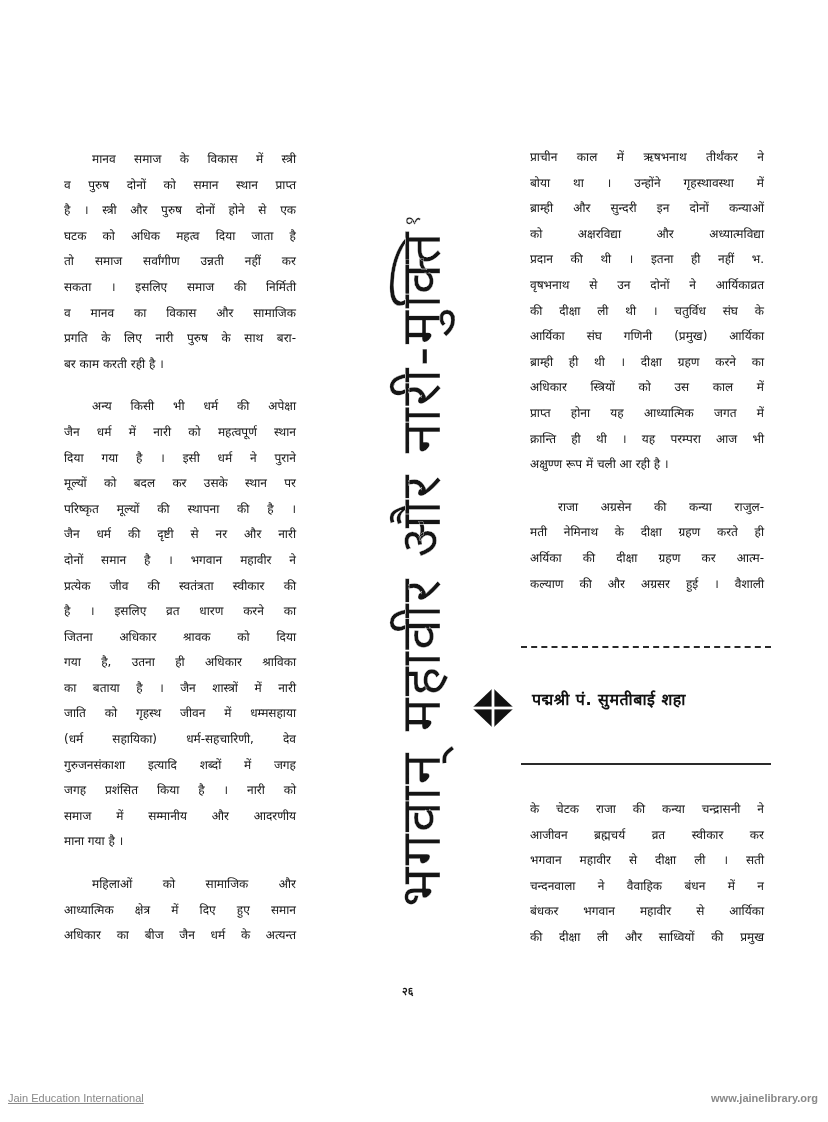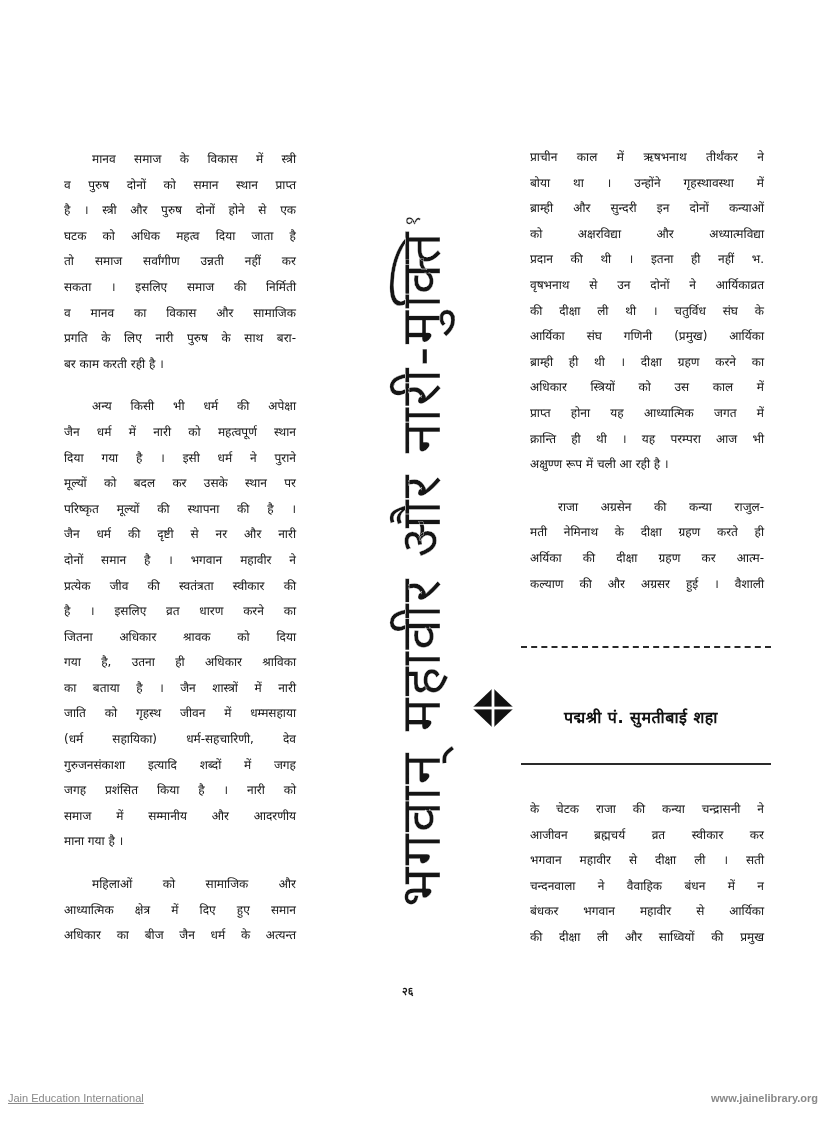--- a/index.html
+++ b/index.html
@@ -85,22 +85,21 @@
       left: 521px;
       top: 763px;
       width: 250px;
       border-top: 2px solid #2a2a2a;
     }
     .author-block {
       position: absolute;
       left: 472px;
       top: 688px;
       display: flex;
-      align-items: flex-end;
-      gap: 32px;
+      align-items: flex-start;
     }
     .diamond-icon {
       width: 42px;
       height: 40px;
       position: relative;
       margin-right: 18px;
     }
     .author-name {
       font-size: 16px;
       font-weight: bold;

